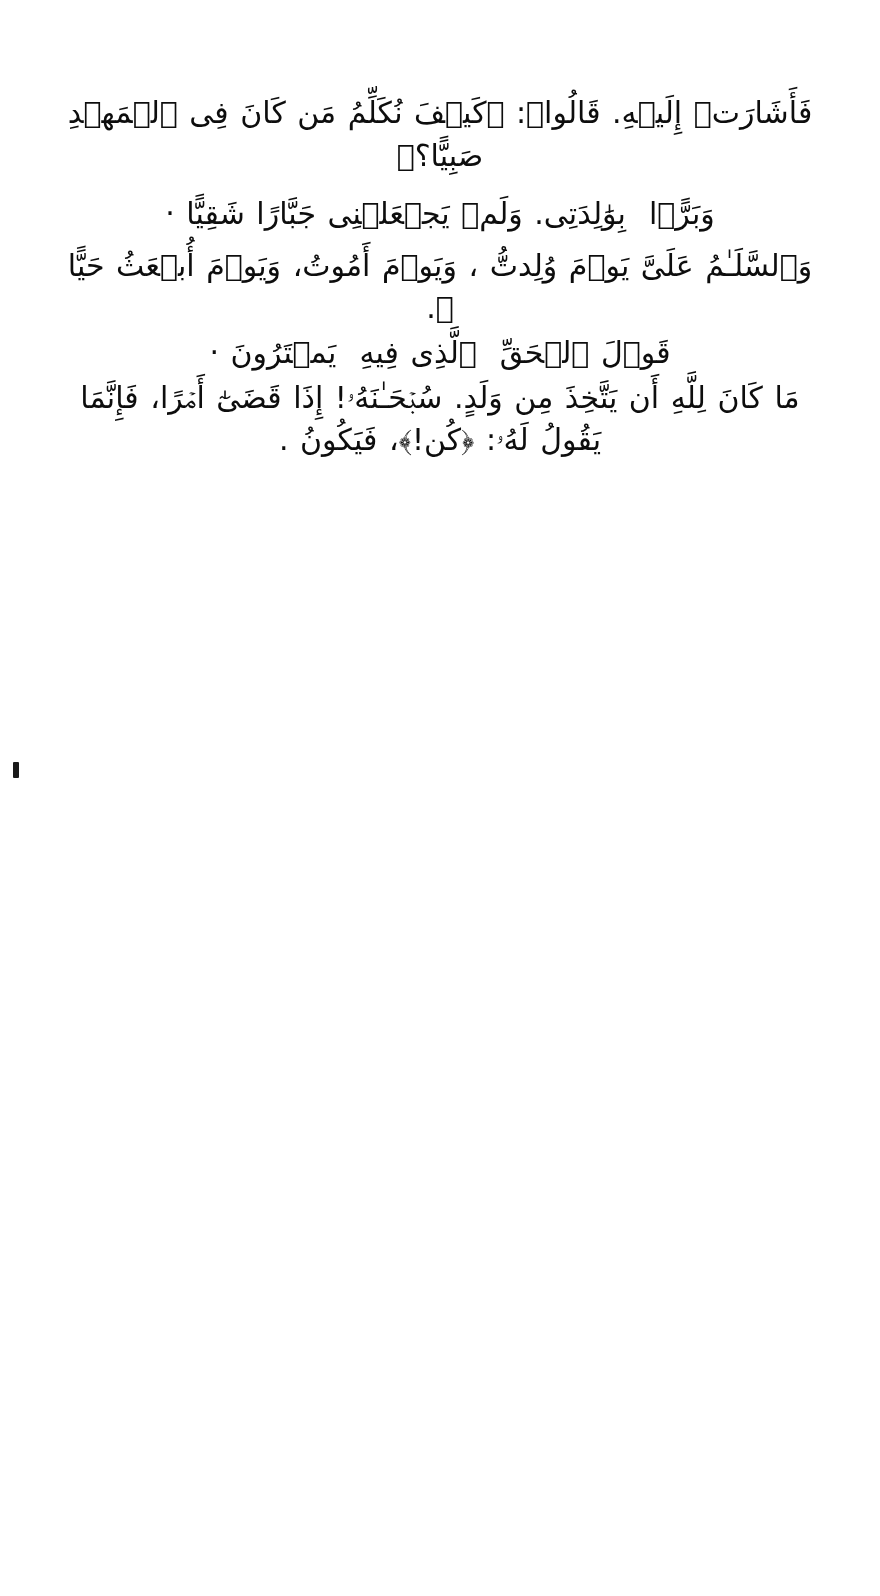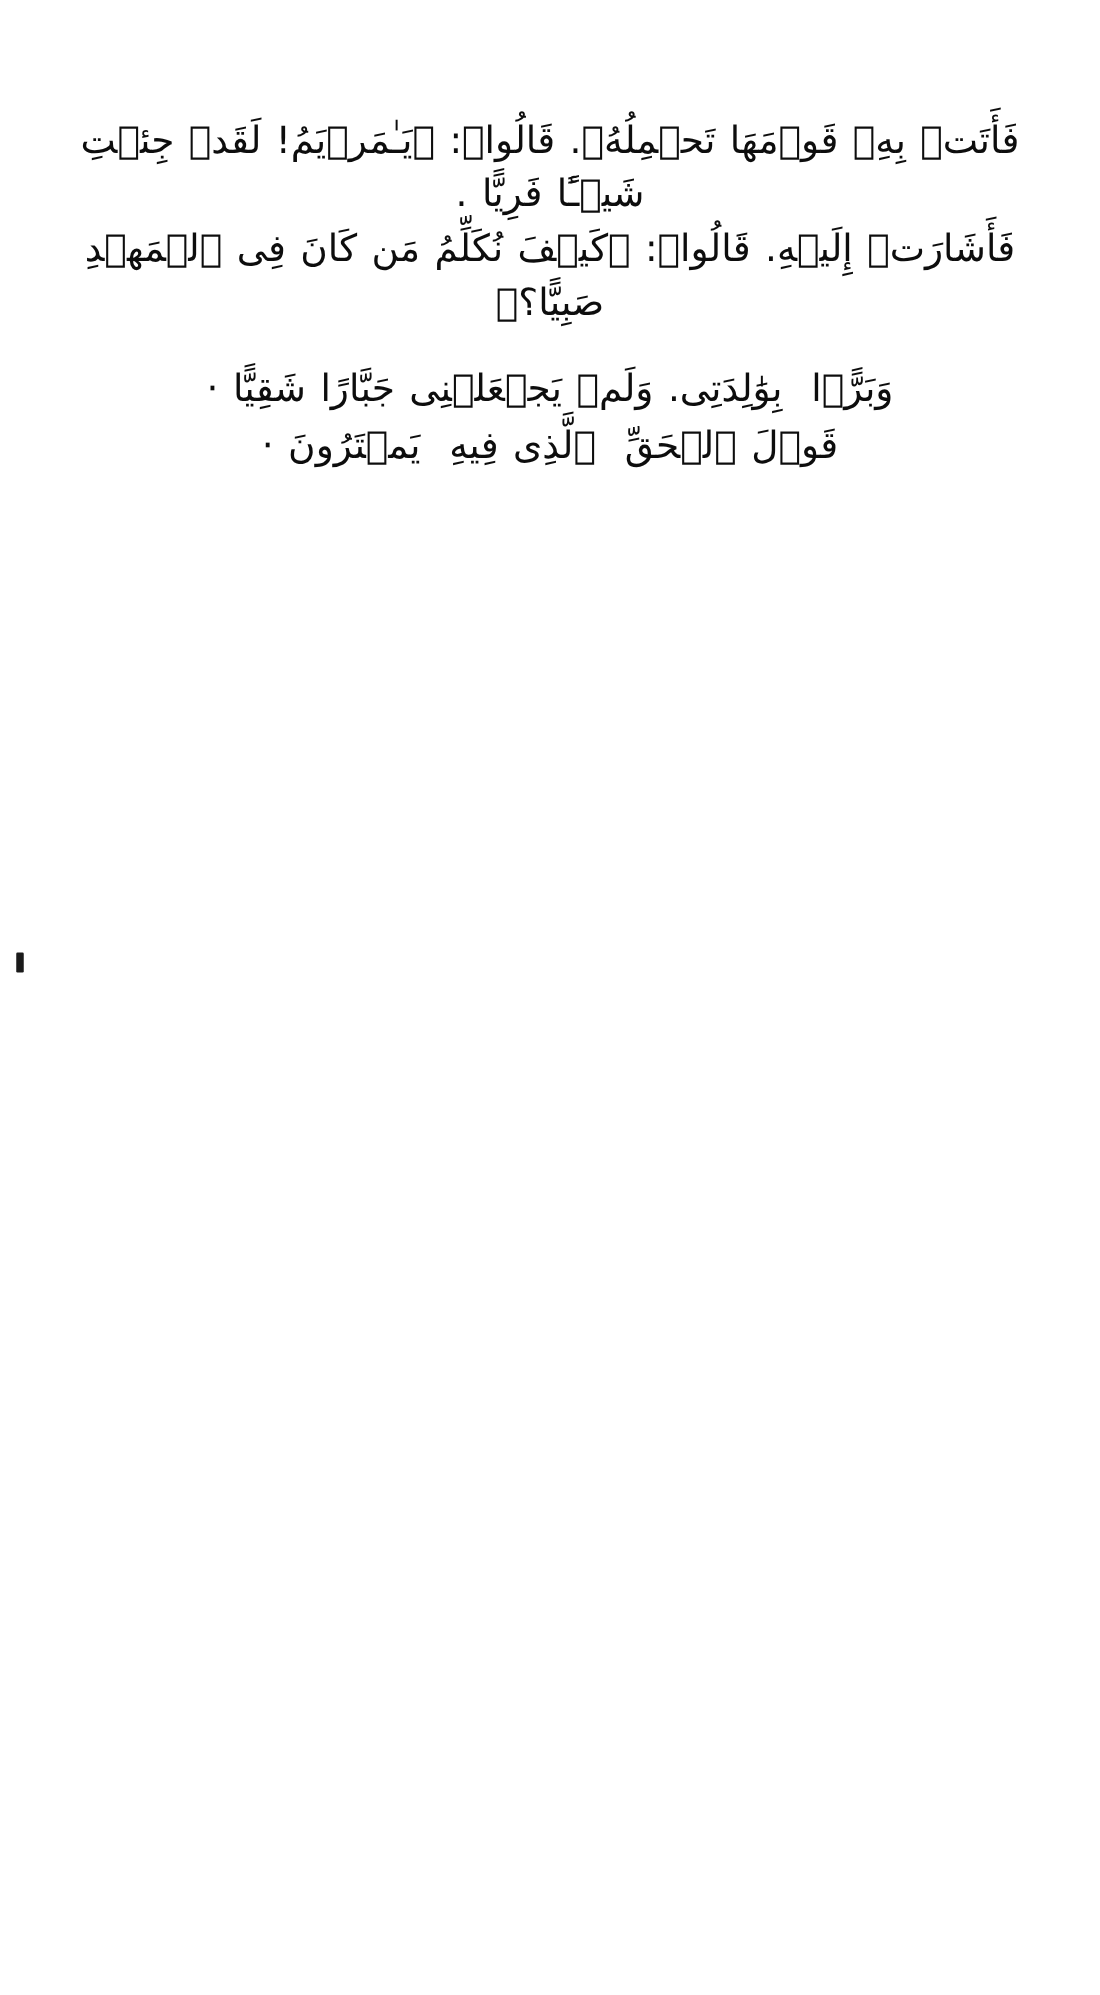--- a/index.html
+++ b/index.html
@@ -37,21 +37,21 @@
     font-family: "DejaVu Sans", sans-serif;
     font-size: 30px;
     line-height: 1.42;
     color: #0d0d0d;
     margin: 0 0 2px 0;
     text-align: center;
     white-space: pre-wrap;
     word-spacing: 2px;
   }
   .verse.spaced {
-    margin-top: 27px;
+    margin-top: 16px;
   }
   .verse.spaced-sm {
     margin-top: 9px;
   }
   .margin-mark {
     position: absolute;
     top: 762px;
     left: 13px;
     width: 6px;
     height: 16px;
@@ -60,19 +60,20 @@
   }
 </style>
 </head>
 <body>
 
 <div class="page">
 
   <div class="margin-mark"></div>
 
   <div class="text-block">
-    <p class="verse">فَأَتَتۡ بِهِۦ قَوۡمَهَا تَحۡمِلُهُۥ. قَالُوا۟: ﴿يَـٰمَرۡيَمُ! لَقَدۡ جِئۡتِ شَيۡـًٔا فَرِيًّا .</p>
     <p class="verse">فَأَشَارَتۡ إِلَيۡهِ. قَالُوا۟: ﴿كَيۡفَ نُكَلِّمُ مَن كَانَ فِى ٱلۡمَهۡدِ صَبِيًّا؟﴾</p>
     <p class="verse spaced">وَبَرًّۢا  بِوَٰلِدَتِى. وَلَمۡ يَجۡعَلۡنِى جَبَّارًا شَقِيًّا ·</p>
+    <p class="verse spaced-sm">وَٱلسَّلَـٰمُ عَلَىَّ يَوۡمَ وُلِدتُّ ، وَيَوۡمَ أَمُوتُ، وَيَوۡمَ أُبۡعَثُ حَيًّا   ﴾.</p>
     <p class="verse">قَوۡلَ ٱلۡحَقِّ  ٱلَّذِى فِيهِ  يَمۡتَرُونَ ·</p>
+    <p class="verse">مَا كَانَ لِلَّهِ أَن يَتَّخِذَ مِن وَلَدٍ. سُبۡحَـٰنَهُۥ! إِذَا قَضَىٰٓ أَمۡرًا، فَإِنَّمَا يَقُولُ لَهُۥ: ﴿كُن!﴾، فَيَكُونُ .</p>
   </div>
 
 </div>
 
 </body></html>

